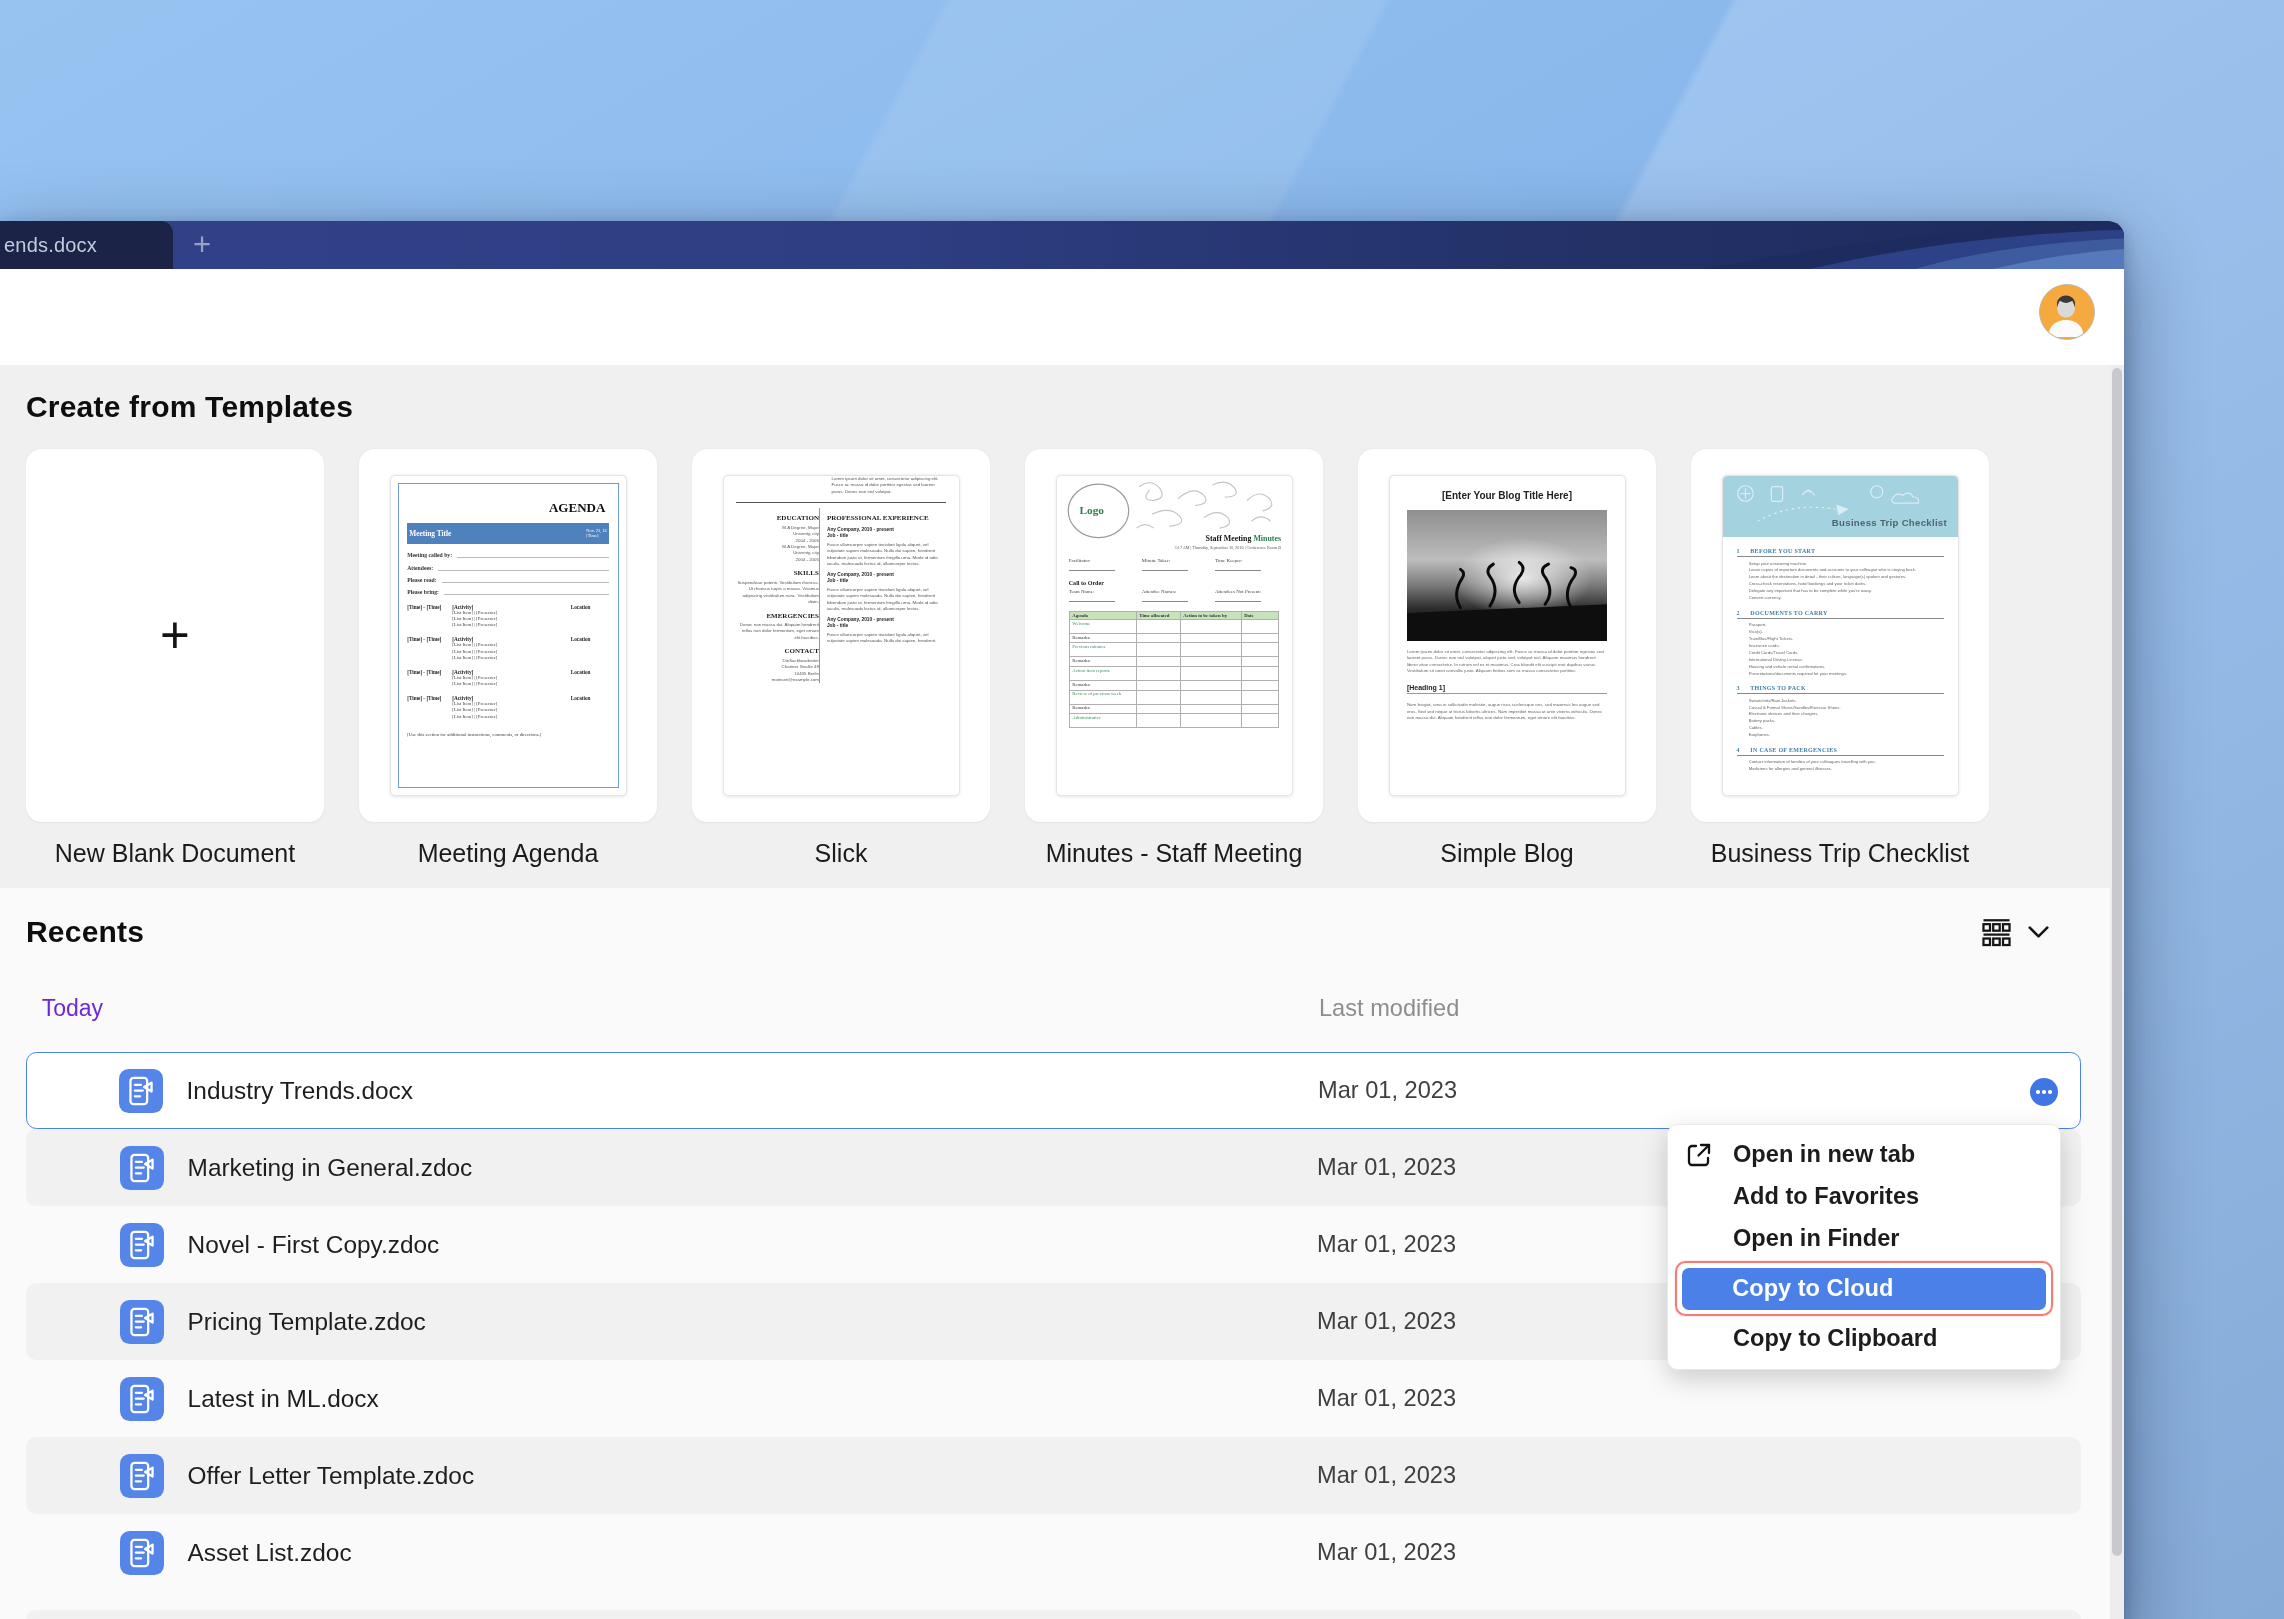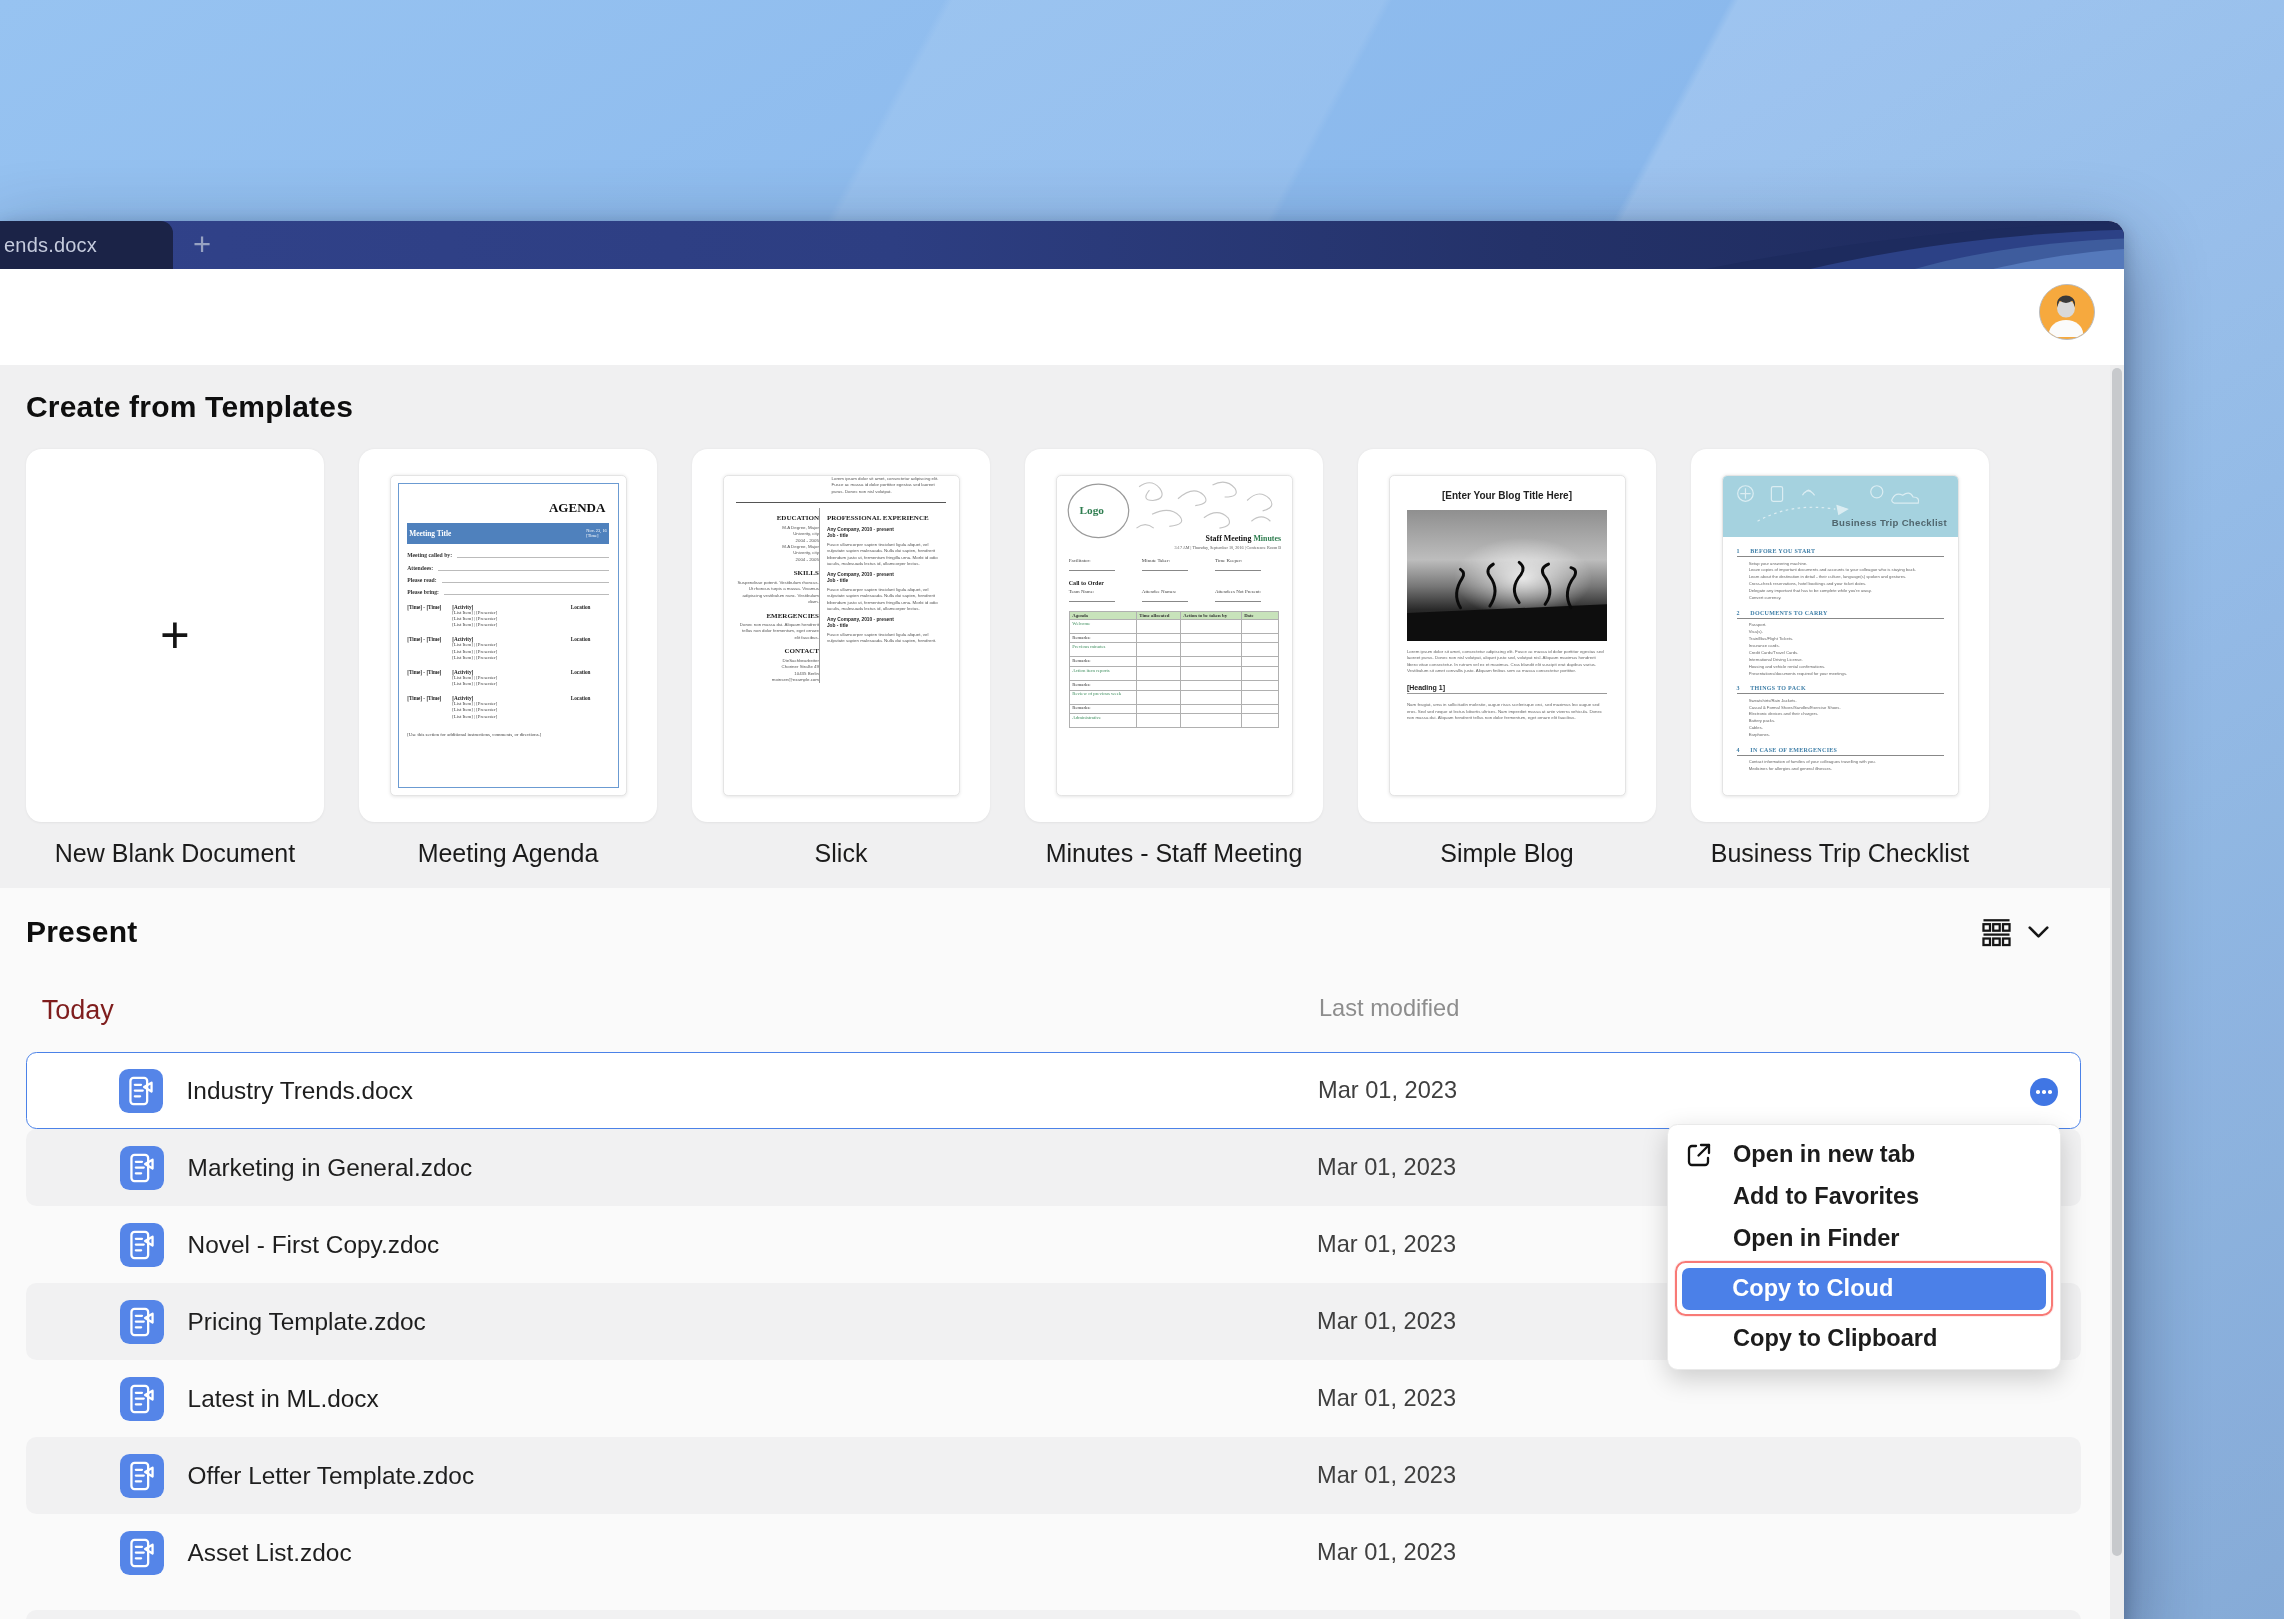--- a/index.html
+++ b/index.html
@@ -116,21 +116,21 @@
   .ck-title { position:absolute; right:10.5px; bottom:8.7px; font-size:9.6px; color:#50666e; font-weight:600; letter-spacing:0.3px; }
   .ck-body { padding:3.5px 14px; }
   .ck-sh { display:flex; gap:10.5px; color:#3f7fa8; font-weight:bold; font-size:6px; border-bottom:1px solid #888; padding-bottom:1.7px; margin:7.9px 0 3.5px; font-family:"Liberation Serif", serif; letter-spacing:0.3px; }
   .ck-items { font-size:4.2px; color:#666; line-height:1.65; padding-left:12.2px; }
 
   
   .recents { position:relative; background:#fafafa; height:calc(100% - 523px); padding:26px 0 0 26px; }
   .rec-head { display:flex; align-items:center; width:2072px; }
   .viewbtn { margin-left:auto; margin-right:48px; display:flex; align-items:center; gap:14px; }
   .cols { position:relative; margin-top:45px; height:26px; }
-  .col-today { margin-left:15.7px; font-size:27px; color:#7f1d1d; }
+  .col-today { margin-left:15.7px; font-size:23px; color:#6d28d9; }
   .col-mod { position:absolute; left:1293px; top:0; font-size:23.6px; color:#8d8d8d; }
   .rows { margin-top:31px; position:relative; }
   .row { position:relative; width:2055px; height:77px; border-radius:10.5px; display:flex; align-items:center; }
   .row.alt { background:#f1f1f2; }
   .row.sel { background:#fff; border:1.7px solid #4b82e8; }
   .row .ficon { margin-left:94px; width:44px; height:44px; flex:0 0 44px; }
   .row.sel .ficon { margin-left:92px; }
   .fname { margin-left:23.6px; font-size:24.4px; color:#1e1e1e; }
   .fdate { position:absolute; left:1291px; font-size:23.6px; color:#3f3f3f; }
   .row.partial { margin-top:19px; background:#f1f1f2; }
@@ -491,21 +491,21 @@
             </div>
           </div>
           <div class="card-label">Business Trip Checklist</div>
         </div>
 
       </div>
     </div>
 
     <div class="recents">
       <div class="rec-head">
-        <div class="sec-h">Present</div>
+        <div class="sec-h">Recents</div>
         <div class="viewbtn">
           <svg width="33" height="30" viewBox="0 0 38 34">
             <g stroke="#161616" stroke-width="2.6" fill="none">
               <path d="M4 3.5 h30"></path>
               <rect x="4" y="8" width="7.5" height="7.5"></rect>
                 <rect x="15.2" y="8" width="7.5" height="7.5"></rect>
                 <rect x="26.5" y="8" width="7.5" height="7.5"></rect>
               <path d="M4 20 h30"></path>
               <rect x="4" y="24.5" width="7.5" height="7.5"></rect>
                 <rect x="15.2" y="24.5" width="7.5" height="7.5"></rect>

